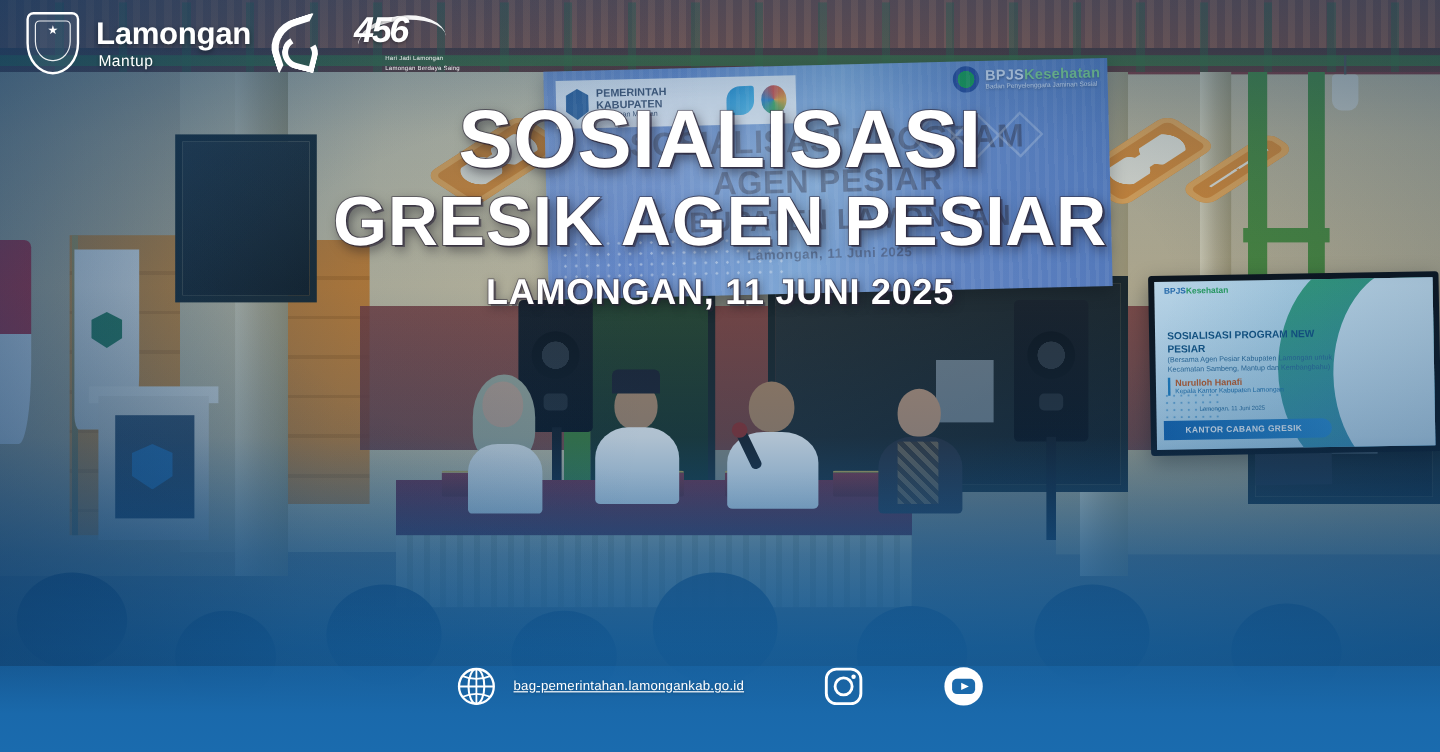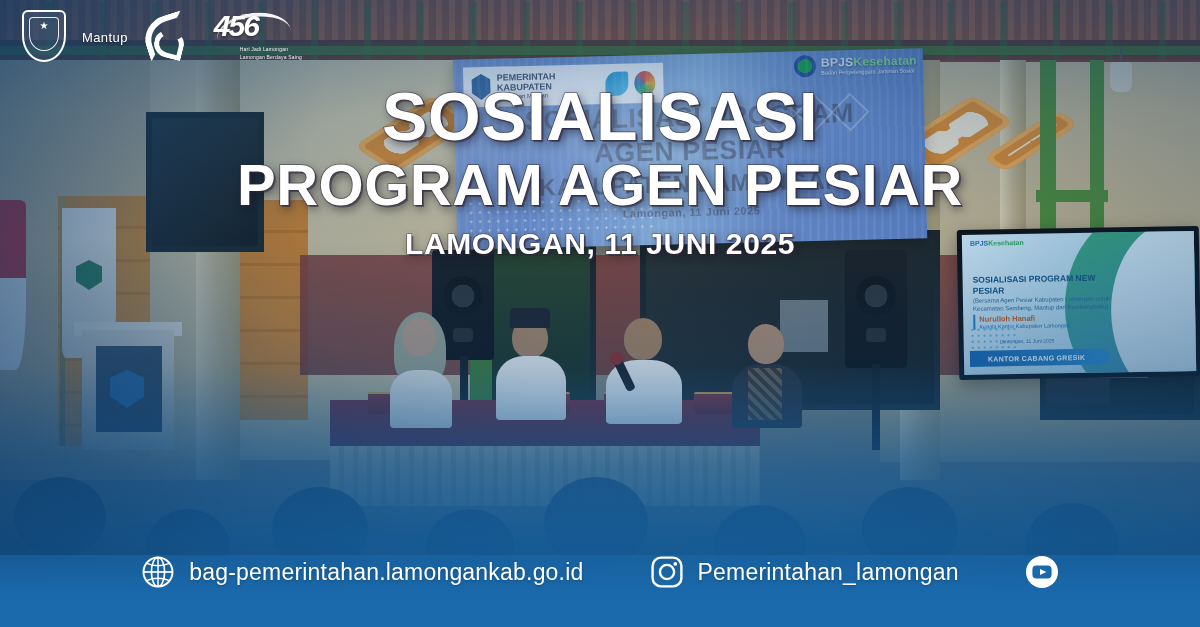--- a/index.html
+++ b/index.html
@@ -476,22 +476,22 @@
     paint-order: stroke fill;
   }
 
   
   .footer {
     position:absolute; left:0; bottom:0; width:100%; height:110px;
     display:flex; align-items:center; justify-content:center; gap:66px;
     z-index:30;
   }
   .f-item { display:flex; align-items:center; gap:14px; color:#fff; }
-  .f-label { font-size:23px; letter-spacing:.2px; white-space:nowrap;
-    text-shadow:0 1px 3px rgba(0,0,0,.25); }
+  .f-label { font-size:11px; letter-spacing:.2px; white-space:nowrap;
+    text-shadow:0 1px 3px rgba(0,0,0,.25);text-decoration:underline; }
   .f-icon { width:34px; height:34px; flex:0 0 34px; }
   .f-icon svg { display:block; width:34px; height:34px; }
 </style>
 </head>
 <body>
 
 <div class="poster">
 
   <div class="photo">
 
@@ -665,39 +665,40 @@
   <div class="tint-bottom-solid"></div>
 
   <div class="header">
     <div class="crest-logo">
       <div class="shield"></div>
       <div class="inner"></div>
       <div class="star">★</div>
     </div>
 
     <div class="wordmark">
+      <span class="wm-main">Lamongan</span>
       <span class="wm-sub">Mantup</span>
     </div>
 
     <div class="mark-dolphin">
       <div class="d1"></div>
       <div class="d2"></div>
     </div>
 
     <div class="mark-anniv">
       <div class="sw"></div>
       <div class="glyph">456</div>
       <div class="al1">Hari Jadi Lamongan</div>
       <div class="al2">Lamongan Berdaya Saing</div>
     </div>
   </div>
 
   <div class="title-block">
     <div class="title-l1">SOSIALISASI</div>
-    <div class="title-l2">PROGRAM AGEN PESIAR</div>
+    <div class="title-l2">GRESIK AGEN PESIAR</div>
     <div class="title-date">LAMONGAN, 11 JUNI 2025</div>
   </div>
 
   <div class="footer">
 
     <div class="f-item">
       <span class="f-icon">
         <svg viewBox="0 0 34 34">
           <circle cx="17" cy="17" r="14.5" fill="none" stroke="#fff" stroke-width="1.9"></circle>
           <ellipse cx="17" cy="17" rx="6.6" ry="14.5" fill="none" stroke="#fff" stroke-width="1.7"></ellipse>
@@ -711,21 +712,20 @@
     </div>
 
     <div class="f-item">
       <span class="f-icon">
         <svg viewBox="0 0 34 34">
           <rect x="2.6" y="2.6" width="28.8" height="28.8" rx="8.4" fill="none" stroke="#fff" stroke-width="2.4"></rect>
           <circle cx="17" cy="17" r="7.1" fill="none" stroke="#fff" stroke-width="2.4"></circle>
           <circle cx="25.3" cy="8.9" r="1.85" fill="#fff"></circle>
         </svg>
       </span>
-      <span class="f-label">Pemerintahan_lamongan</span>
     </div>
 
     <div class="f-item">
       <span class="f-icon">
         <svg viewBox="0 0 34 34">
           <circle cx="17" cy="17" r="16" fill="#fff"></circle>
           <rect x="7.4" y="10.6" width="19.2" height="12.8" rx="4" fill="#1b6aac"></rect>
           <path d="M15 13.9 L21.4 17 L15 20.1 Z" fill="#fff"></path>
         </svg>
       </span>

